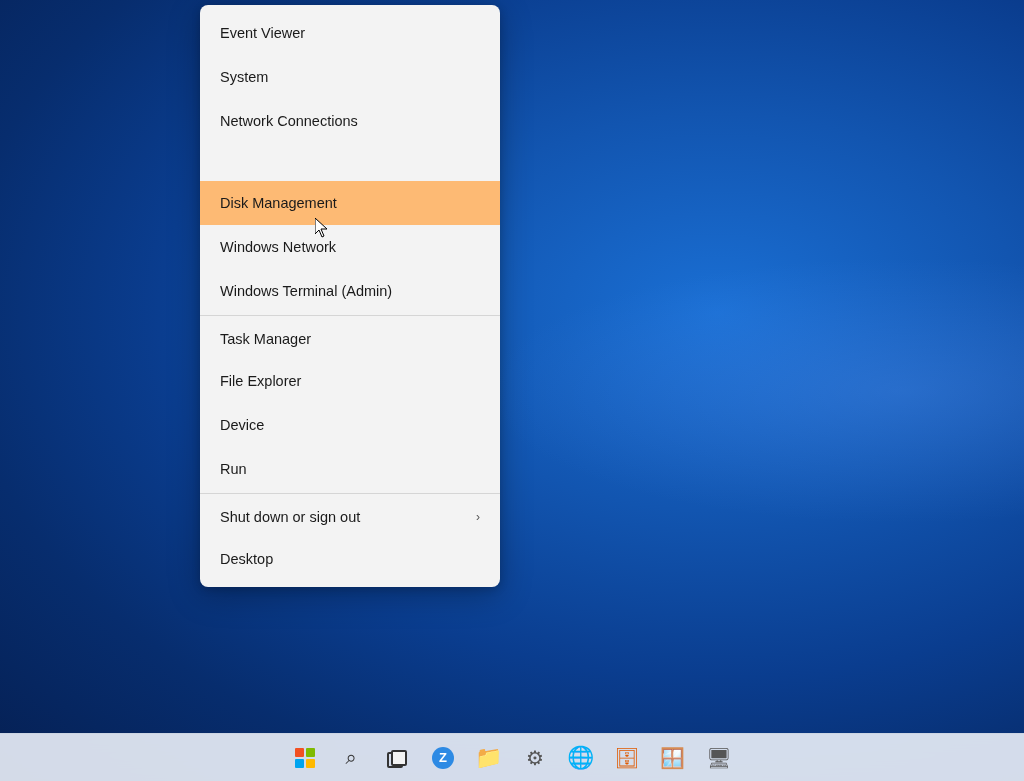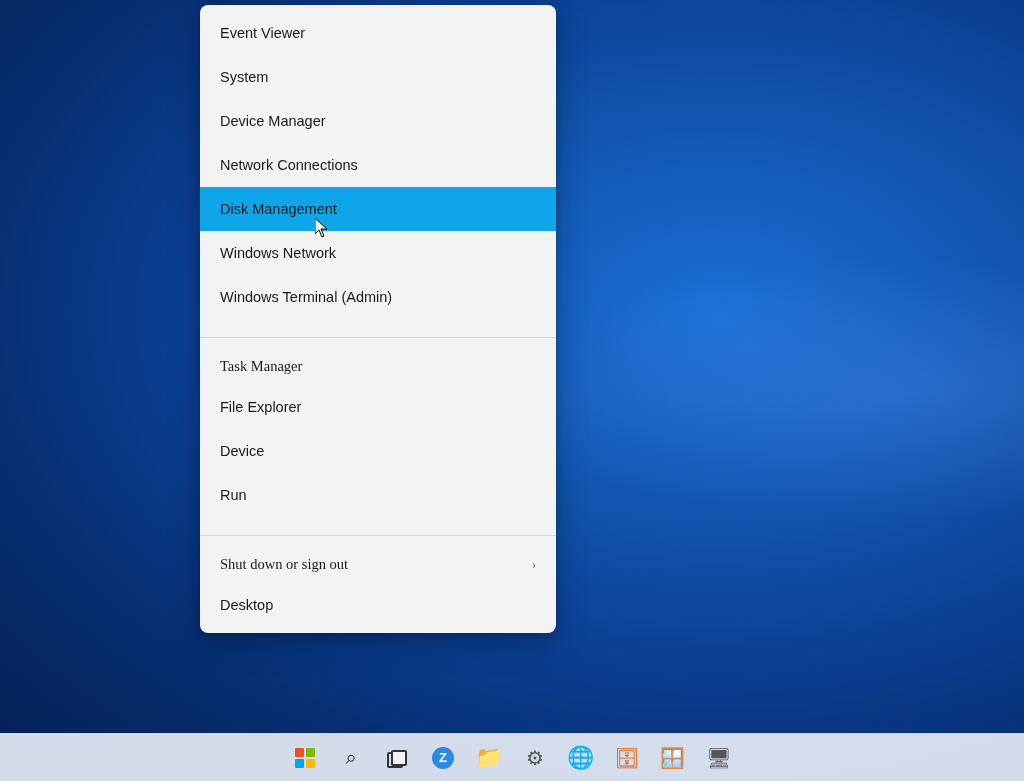--- a/index.html
+++ b/index.html
@@ -82,49 +82,49 @@
     .win-icon .q1 { background: #f25022; }
     .win-icon .q2 { background: #7fba00; }
     .win-icon .q3 { background: #00a4ef; }
     .win-icon .q4 { background: #ffb900; }
 
     
     .context-menu {
       position: absolute;
       left: 200px;
       top: 5px;
-      width: 356px;
+      width: 300px;
       background: #f3f3f3;
       border-radius: 8px;
       box-shadow: 0 8px 32px rgba(0,0,0,0.28), 0 2px 8px rgba(0,0,0,0.18);
       padding: 6px 0;
       z-index: 100;
     }
 
     .menu-item {
       display: flex;
       align-items: center;
       justify-content: space-between;
       padding: 10px 20px;
       font-size: 14.5px;
       color: #1a1a1a;
       cursor: pointer;
       min-height: 44px;
       white-space: nowrap;
     }
 
     .menu-item.highlighted {
-      background: #0ea5e9;
+      background: #fdba74;
+      margin-top: 38px;
     }
 
     .menu-item.separator-before {
       border-top: 1px solid rgba(0,0,0,0.12);
-      margin-top: 18px;
-      padding-top: 20px;
-      font-family: Liberation Serif, serif;
+      margin-top: 2px;
+      padding-top: 12px;
     }
 
     .menu-chevron {
       font-size: 12px;
       color: #555;
     }
 
     
     .cursor-indicator {
       position: absolute;
@@ -212,23 +212,20 @@
 <div class="desktop">
 
   <div class="context-menu" id="context-menu">
   <div class="menu-item">
         <span>Event Viewer</span>
       </div>
       <div class="menu-item">
         <span>System</span>
       </div>
       <div class="menu-item">
-        <span>Device Manager</span>
-      </div>
-      <div class="menu-item">
         <span>Network Connections</span>
       </div>
       <div class="menu-item highlighted">
         <span>Disk Management</span>
       </div>
       <div class="menu-item">
         <span>Windows Network</span>
       </div>
       <div class="menu-item">
         <span>Windows Terminal (Admin)</span>

